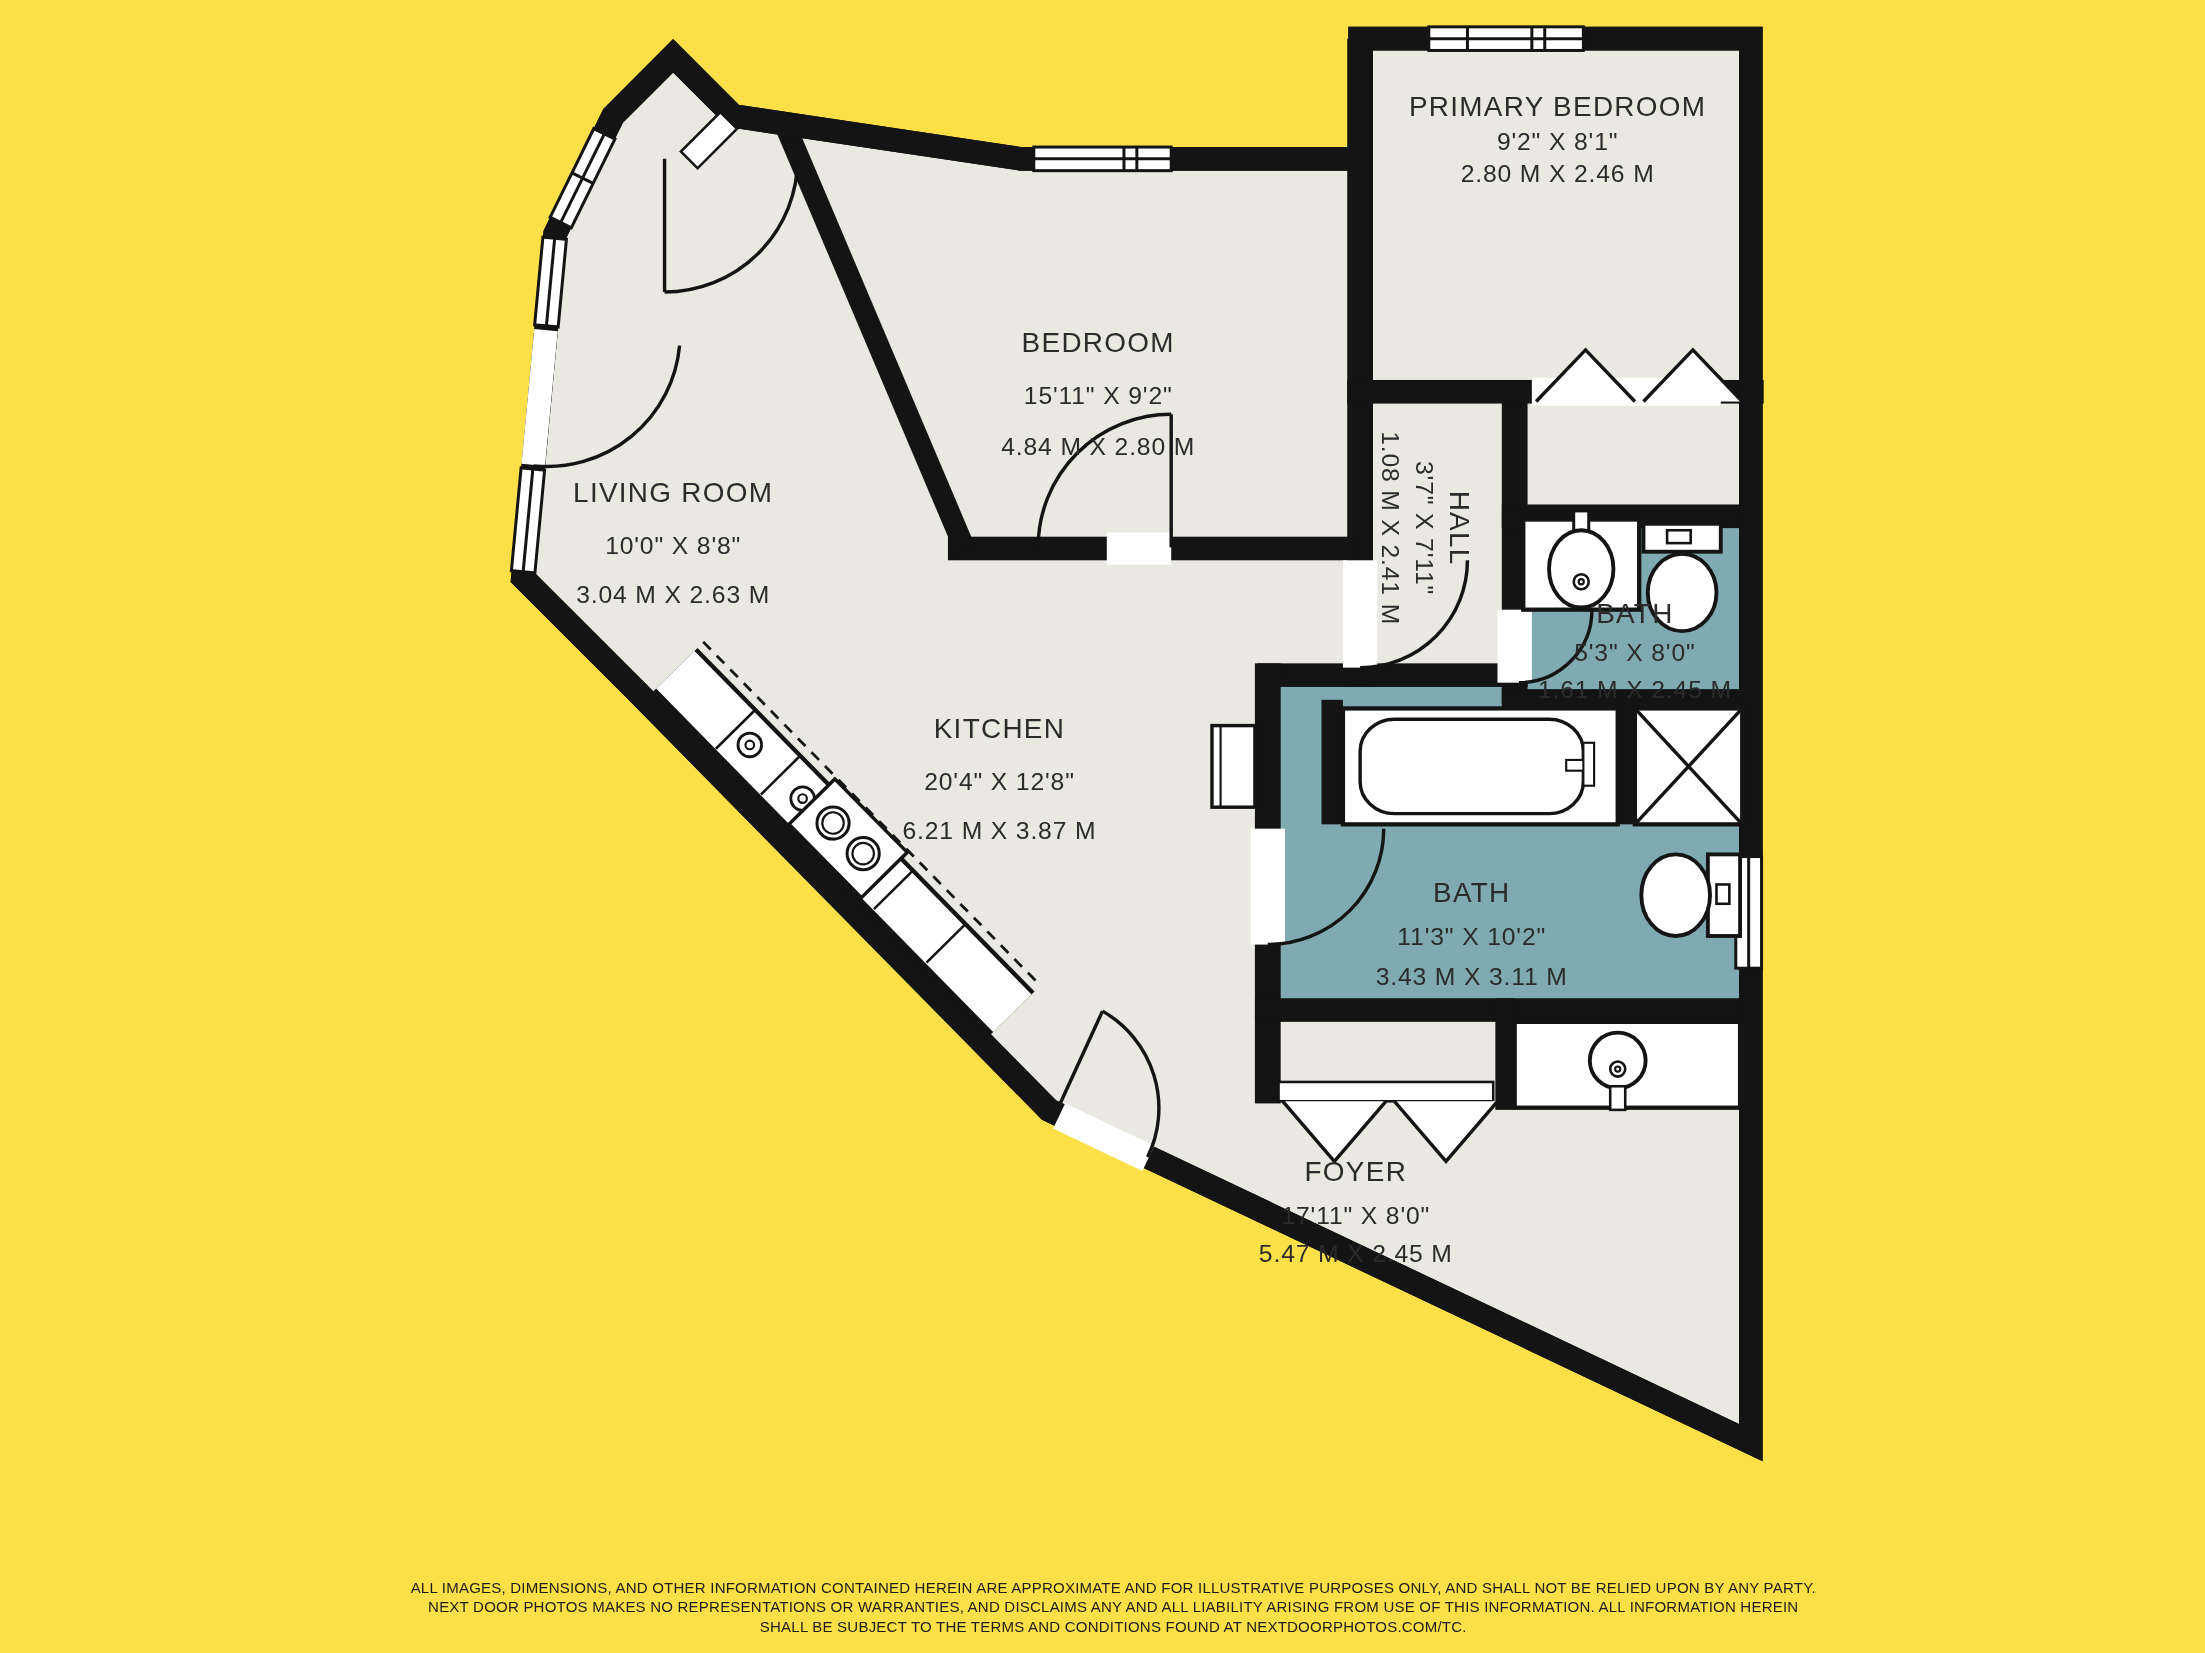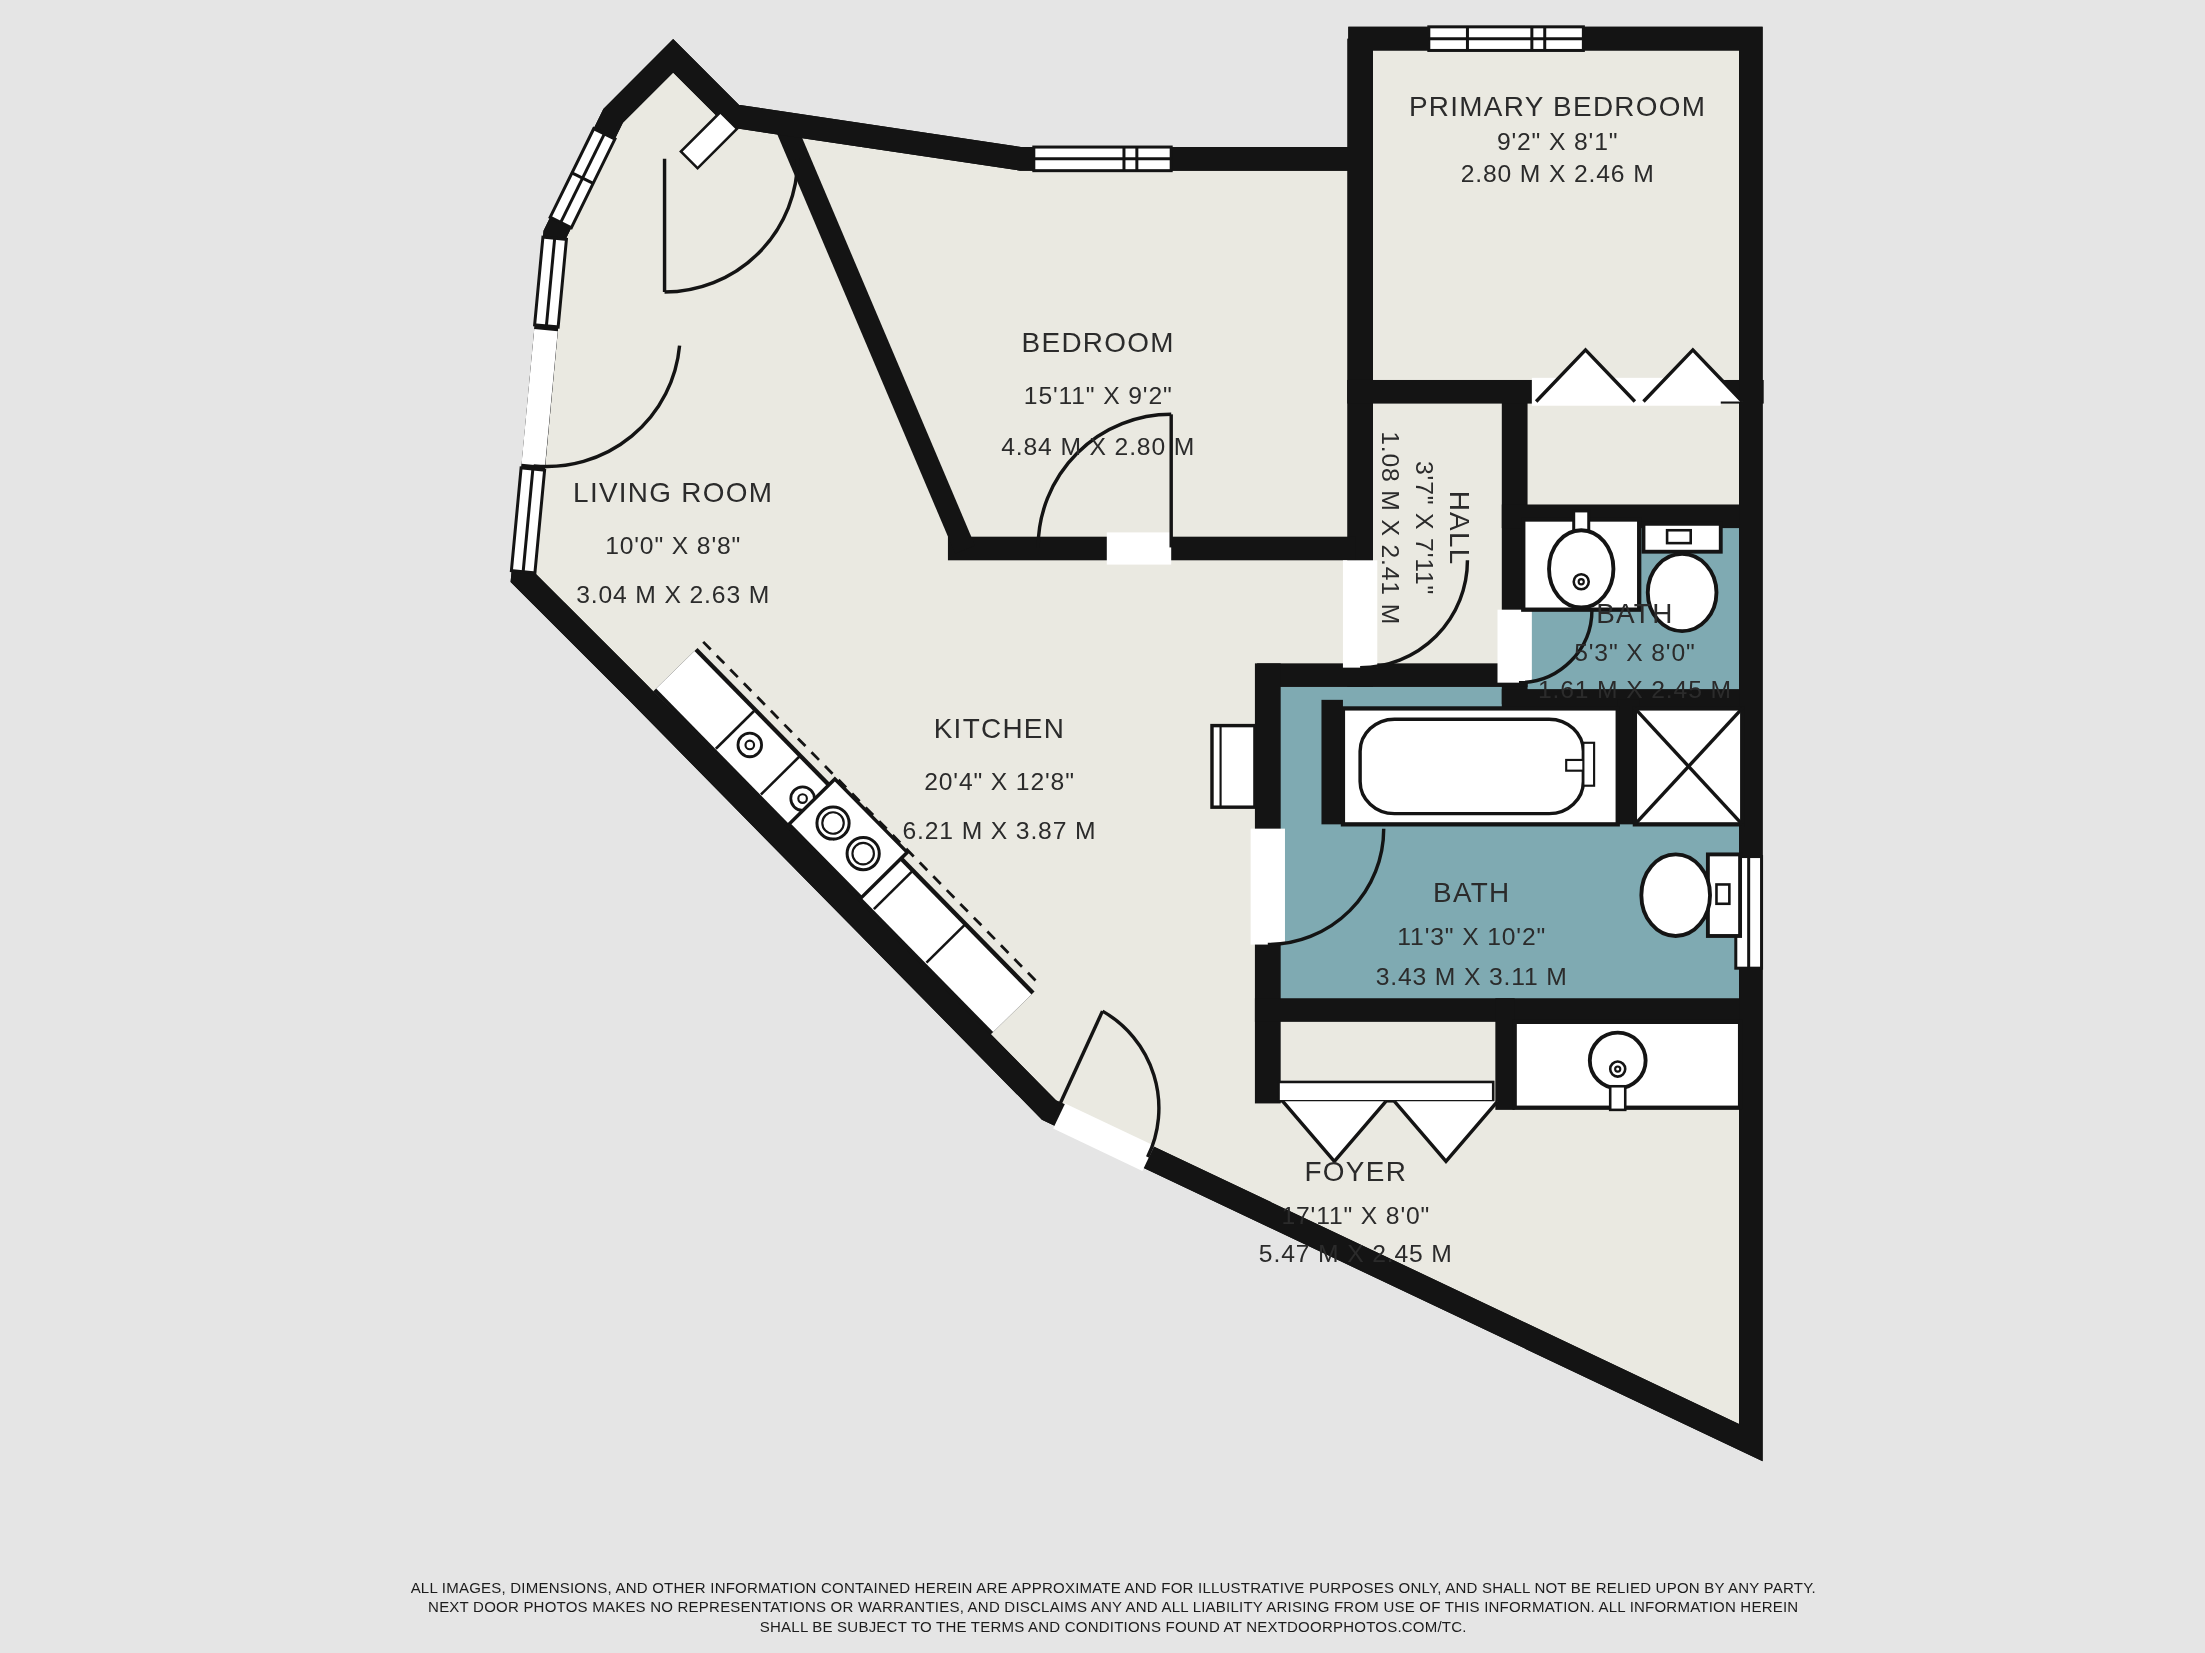--- a/index.html
+++ b/index.html
@@ -1,16 +1,16 @@
 <!DOCTYPE html>
 <html style="font-size:8.8px"><head>
 <meta charset="utf-8">
 <style>
   html,body{margin:0;padding:0;background:#ffffff;width:100%;height:100%;}
-  .stage{width:100vw;height:100vh;display:flex;align-items:center;justify-content:center;background:#e5e5e5;}
+  .stage{width:100vw;height:100vh;display:flex;align-items:center;justify-content:center;background:#fde047;}
   svg{width:100%;height:100%;display:block;font-family:"Liberation Sans", sans-serif;}
   .room-name{font-size:13px;letter-spacing:.6px;fill:#2b2b2b;}
   .room-dims{font-size:11.5px;letter-spacing:.4px;fill:#2b2b2b;}
   .disclaimer{font-size:7px;letter-spacing:.1px;fill:#1c1c1c;}
   text{text-anchor:middle;}
 </style>
 </head>
 <body>
 
 <div class="stage">

